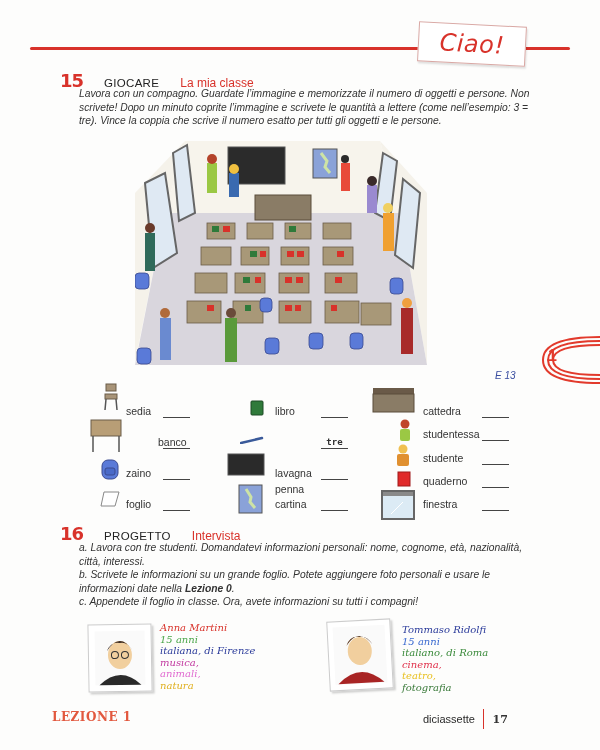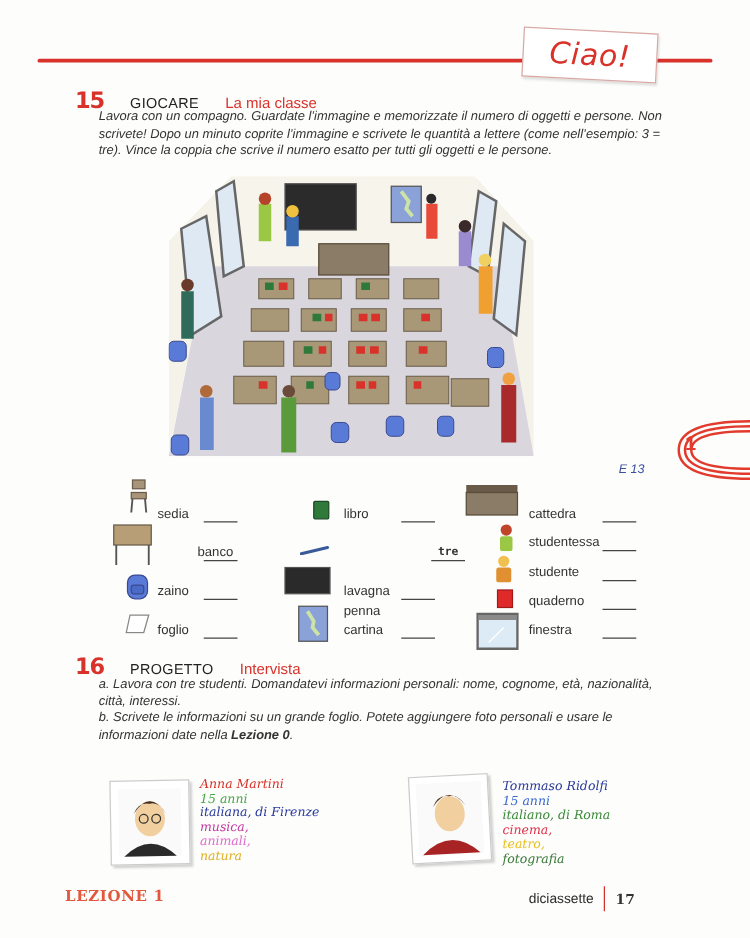--- a/index.html
+++ b/index.html
@@ -188,21 +188,21 @@
   <svg class="vicon" style="left:250px; top:400px;" width="14" height="16" viewBox="0 0 14 16">
     <rect x="1" y="1" width="12" height="14" rx="1" fill="#2f7a3a" stroke="#1d4a24"></rect>
   </svg>
   <span class="vlabel" style="left:275px; top:405px;">libro</span>
   <span class="vblank" style="left:321px; top:406px;"></span>
 
   <svg class="vicon" style="left:240px; top:436px;" width="24" height="8" viewBox="0 0 24 8">
     <line x1="1" y1="7" x2="22" y2="2" stroke="#3a5a9a" stroke-width="2.5" stroke-linecap="round"></line>
   </svg>
   <span class="vlabel" style="left:275px; top:436px;margin-top:47px;">penna</span>
-  <span class="vblank" style="left:321px; top:437px;margin-left:24px;">tre</span>
+  <span class="vblank" style="left:321px; top:437px;">tre</span>
 
   <svg class="vicon" style="left:227px; top:453px;" width="38" height="24" viewBox="0 0 38 24">
     <rect x="1" y="1" width="36" height="21" fill="#2a2a2a" stroke="#555"></rect>
   </svg>
   <span class="vlabel" style="left:275px; top:467px;">lavagna</span>
   <span class="vblank" style="left:321px; top:468px;"></span>
 
   <svg class="vicon" style="left:238px; top:484px;" width="25" height="30" viewBox="0 0 25 30">
     <rect x="1" y="1" width="23" height="28" fill="#8aa2d8" stroke="#555"></rect>
     <path d="M8 5 l5 8 l-1 5 l5 6" stroke="#cde3a5" stroke-width="3" fill="none"></path>
@@ -247,20 +247,21 @@
 </div>
 
 <div class="ex-head" style="left:60px; top:523px;">
   <span class="ex-num">16</span>
   <span class="ex-type">PROGETTO</span>
   <span class="ex-title">Intervista</span>
 </div>
 <div class="instr" style="left:79px; top:541px; width:450px;">
   <div>a. Lavora con tre studenti. Domandatevi informazioni personali: nome, cognome, età, nazionalità, città, interessi.</div>
   <div><span>b. Scrivete le informazioni su un grande foglio. Potete aggiungere foto personali e usare le informazioni date nella </span><b>Lezione 0</b><span>.</span></div>
+  <div>c. Appendete il foglio in classe. Ora, avete informazioni su tutti i compagni!</div>
 </div>
 
 <div class="photo" style="left:88px; top:624px; width:64px; height:68px; transform: rotate(-1deg);">
   <svg width="62" height="66" viewBox="0 0 62 66">
     <rect x="6" y="6" width="50" height="54" fill="#fafafa"></rect>
     <path d="M10 60 Q31 40 52 60 Z" fill="#2a2a2a"></path>
     <ellipse cx="31" cy="30" rx="12" ry="14" fill="#f1cf9e"></ellipse>
     <path d="M18 26 Q31 6 44 26 Q38 16 31 18 Q22 16 18 26 Z" fill="#3a2a22"></path>
     <circle cx="26" cy="30" r="3.5" fill="none" stroke="#333"></circle>
       <circle cx="36" cy="30" r="3.5" fill="none" stroke="#333"></circle>

